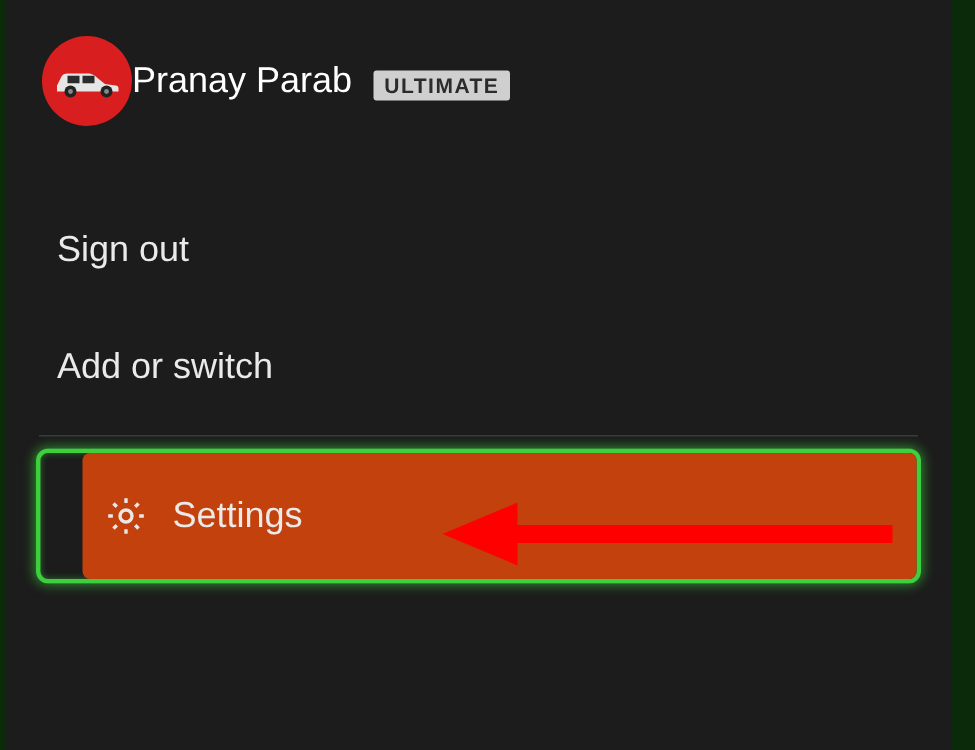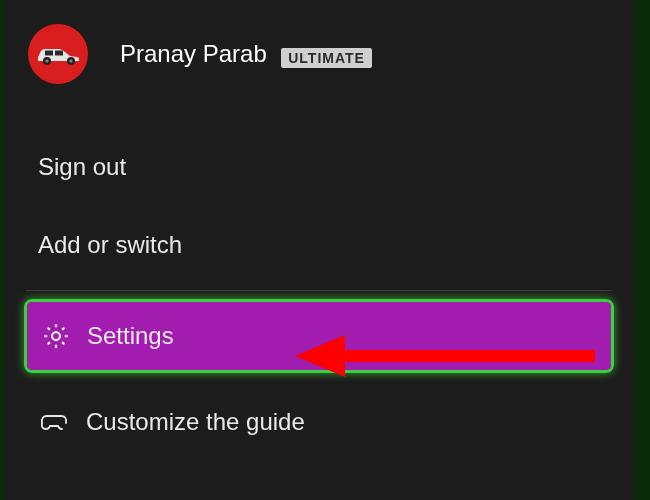--- a/index.html
+++ b/index.html
@@ -13,21 +13,21 @@
     .panel {
       position: absolute;
       top: 0; left: 4px;
       width: 630px; height: 500px;
       background: #1c1c1c;
       padding: 24px 20px 0 20px;
     }
     .profile {
       display: flex;
       align-items: center;
-      gap: 32px;
+      gap: 0;
       margin-bottom: 44px;
       padding-left: 4px;
     }
     .avatar {
       width: 60px; height: 60px;
       border-radius: 50%;
       background: #d81e1e;
       display: flex;
       align-items: center;
       justify-content: center;
@@ -68,23 +68,24 @@
       margin: 6px 2px 8px 2px;
     }
     .focus-wrap {
       position: relative;
       border: 3px solid #3ecf3e;
       border-radius: 8px;
       box-shadow: 0 0 8px 1px rgba(62,207,62,0.6), inset 0 0 4px rgba(62,207,62,0.5);
       margin: 2px 0 10px 0;
     }
     .focus-wrap .menu-item {
-      background: #a21caf;
+      background: #c2410c;
       border-radius: 5px;
-      height: 68px;
+      height: 84px;
+      margin-left: 28px;
     }
     .icon { flex-shrink: 0; display: inline-flex; }
     .annotation-arrow {
       position: absolute;
       top: 329px;
       left: 295px;
       pointer-events: none;
     }
   </style>
 </head>
@@ -127,28 +128,19 @@
       <span class="icon">
         <svg width="30" height="30" viewBox="0 0 24 24" fill="none" stroke="#e8e8e8" stroke-width="1.8">
           <circle cx="12" cy="12" r="3.2"></circle>
           <path d="M12 2.5v2.5M12 19v2.5M21.5 12h-2.5M5 12H2.5M18.7 5.3l-1.8 1.8M7.1 16.9l-1.8 1.8M18.7 18.7l-1.8-1.8M7.1 7.1 5.3 5.3"></path>
         </svg>
       </span>
       <span>Settings</span>
     </div>
   </div>
 
-  <div class="menu-item">
-    <span class="icon">
-      <svg width="32" height="26" viewBox="0 0 32 26" fill="none" stroke="#e8e8e8" stroke-width="1.8" stroke-linecap="round">
-        <path d="M4 14 Q3 7 9 7 L23 7 Q29 7 28 14"></path>
-        <path d="M4 14 Q3 20 8 20 Q11 20 12 17 L20 17 Q21 20 24 20"></path>
-      </svg>
-    </span>
-    <span>Customize the guide</span>
-  </div>
 
 </div>
 
 <svg class="annotation-arrow" width="310" height="54">
   <line x1="300" y1="27" x2="40" y2="27" stroke="#ff0000" stroke-width="12"></line>
   <polygon points="0,27 50,6 50,48" fill="#ff0000"></polygon>
 </svg>
 
 </body></html>

